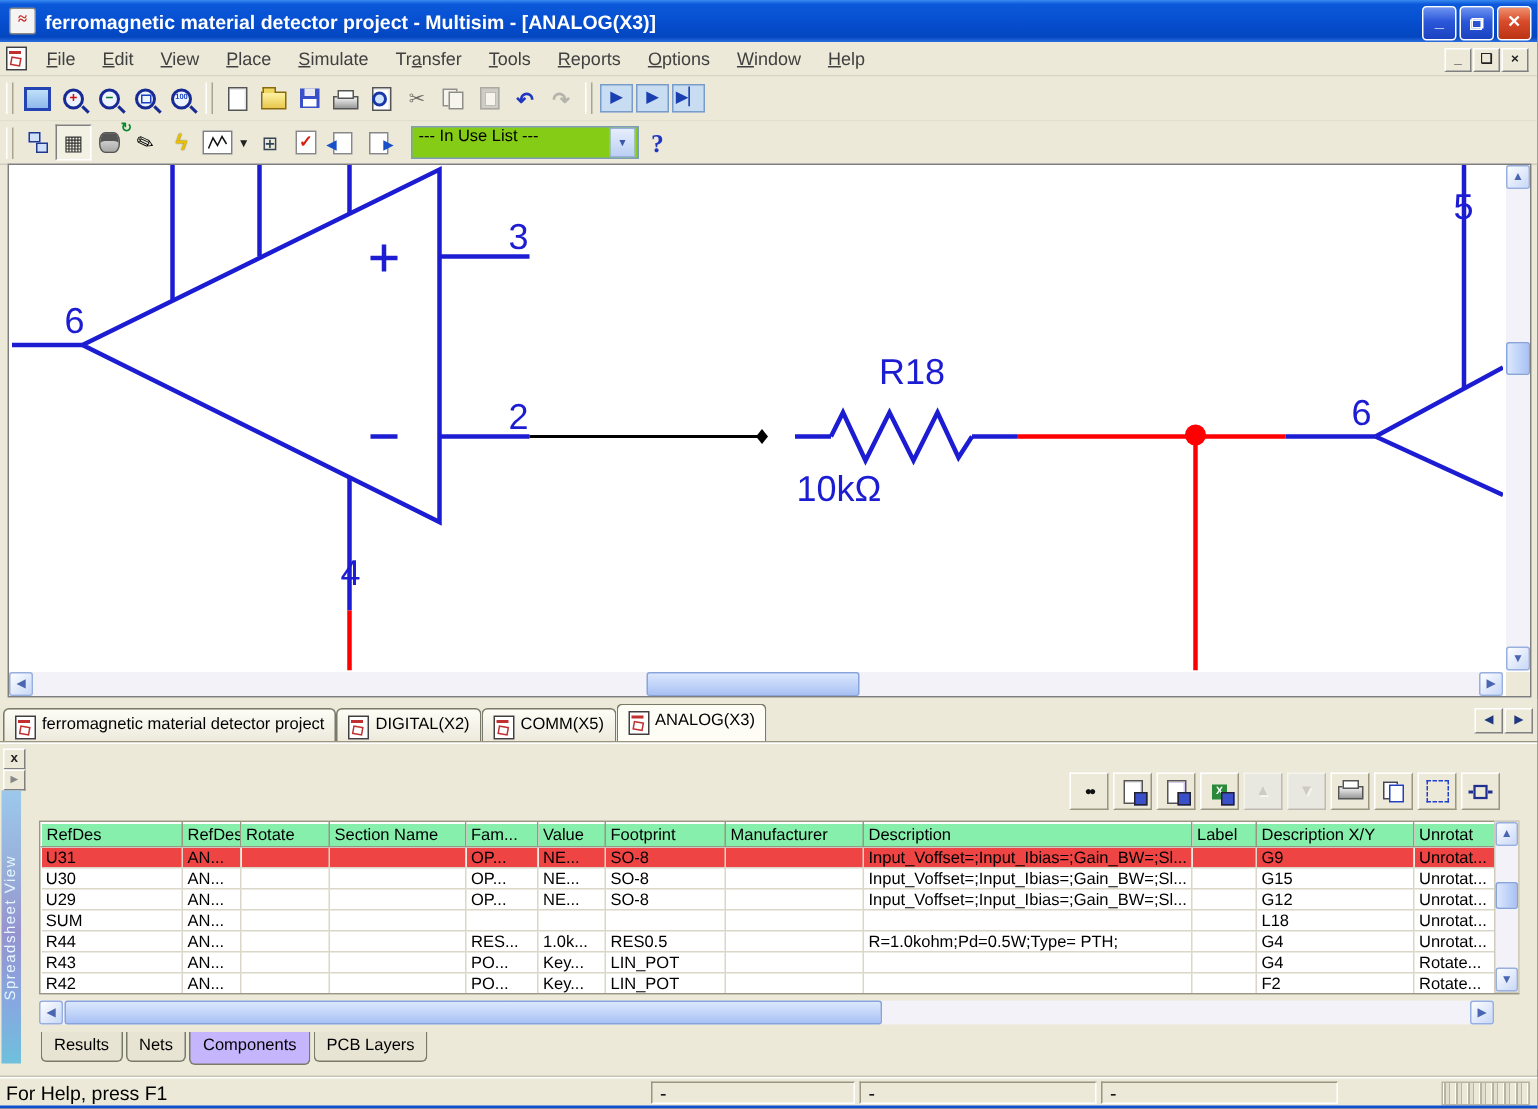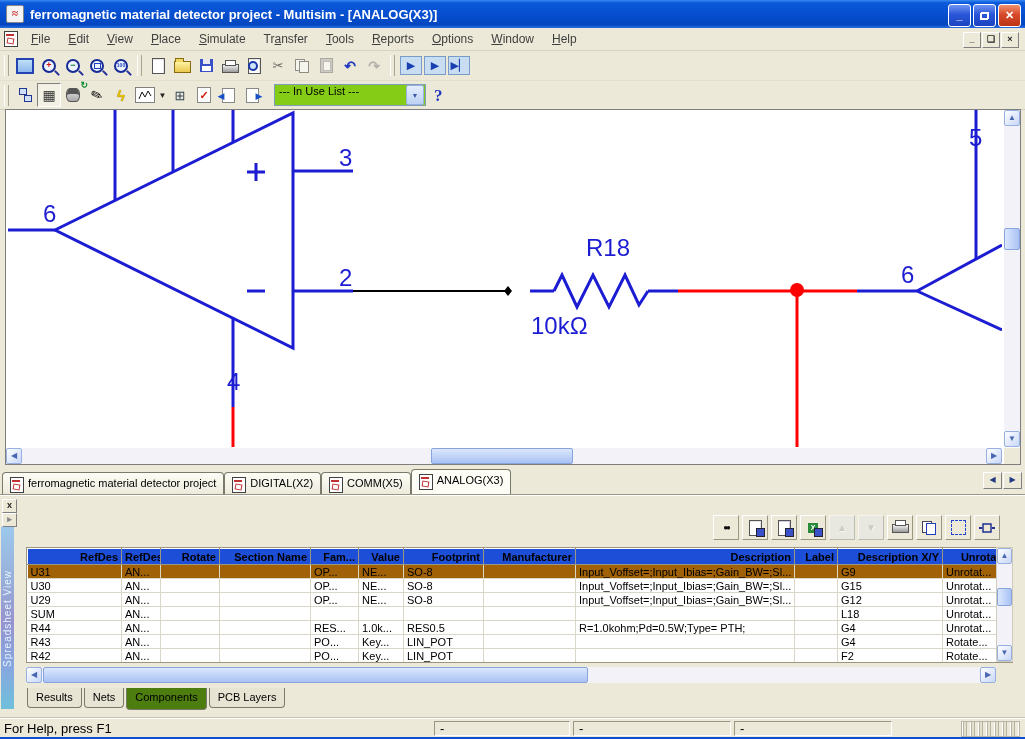--- a/index.html
+++ b/index.html
@@ -120,32 +120,32 @@
   .excel{width:10px;height:10px;background:#2a8a3a;color:#fff;font:bold 7px/10px "Liberation Sans",sans-serif;text-align:center}
   .sortg{color:#b8b4a4;font-size:10px;text-shadow:1px 1px 0 #fff}
   .icon-copy{position:relative;width:14px;height:14px}
   .icon-copy::before{content:'';position:absolute;left:0;top:0;width:8px;height:10px;background:#fff;border:1px solid #445}
   .icon-copy::after{content:'';position:absolute;right:0;bottom:0;width:8px;height:10px;background:#fff;border:1px solid #2040c0}
   .icon-select{width:13px;height:13px;border:1px dashed #2040d0}
 
   .ss-tablewrap{position:absolute;left:26px;top:51px;width:987px;height:116px;background:#fff;
     border:1px solid #9a9682;box-sizing:border-box;overflow:hidden}
   table.ss{table-layout:fixed;width:969px;border-collapse:collapse}
-  table.ss th{background:#1d4ed8;border-right:1px solid #9a9682;border-bottom:1px solid #9a9682;
-    border-top:1px solid #fff;border-left:1px solid #fff;font-weight:bold;font-size:11px;height:15px;
-    text-align:right;padding:0 3px;overflow:hidden;white-space:nowrap}
+  table.ss th{background:#86efac;border-right:1px solid #9a9682;border-bottom:1px solid #9a9682;
+    border-top:1px solid #fff;border-left:1px solid #fff;font-weight:normal;font-size:11px;height:15px;
+    text-align:left;padding:0 3px;overflow:hidden;white-space:nowrap}
   table.ss td{font-size:11px;height:13px;padding:0 3px;border-right:1px solid #dad7c8;border-bottom:1px solid #dad7c8;
     overflow:hidden;white-space:nowrap;color:#000}
-  tr.sel td{background:#a16207}
+  tr.sel td{background:#ef4444}
   .ss-vscroll{position:absolute;left:996px;top:51px;width:17px;height:115px;background:#f3f2f8;border:1px solid #cfccbc;box-sizing:border-box}
   .ss-hscroll{position:absolute;left:26px;top:171px;width:970px;height:16px;background:#f3f2f8}
   .ss-tabs{position:absolute;left:27px;top:192px;display:flex;align-items:flex-start}
   .btab{height:17px;padding:1px 8px;background:#e8e4d4;border:1px solid #7a7a6a;border-top:none;
     border-radius:0 0 4px 4px;margin-right:2px;font-size:11px;line-height:16px}
-  .btab.active{background:#4d7c0f;height:19px}
+  .btab.active{background:#c4b5fd;height:19px}
 
   
   .statusbar{position:absolute;left:0;top:718px;width:1025px;height:19px;background:#ece9d8;display:flex;align-items:center;
     border-top:1px solid #fff;box-shadow:0 -1px 0 #c8c4b4;font-size:13px}
   .sp-flat{width:430px;padding-left:4px}
   .spanel{height:13px;border:1px solid;border-color:#9a9682 #fff #fff #9a9682;padding:0 5px;margin-right:3px;line-height:13px}
   .sp2{width:124px}.sp3{width:146px}.sp4{width:146px}
   .sgrip{margin-left:auto;margin-right:5px;width:57px;height:14px;
     background:repeating-linear-gradient(90deg,#fff 0 1px,#b8b4a4 1px 2px,#e2dfce 2px 4px,#b8b4a4 4px 5px,#ece9d8 5px 8px);
     border:1px solid #b8b4a4}

